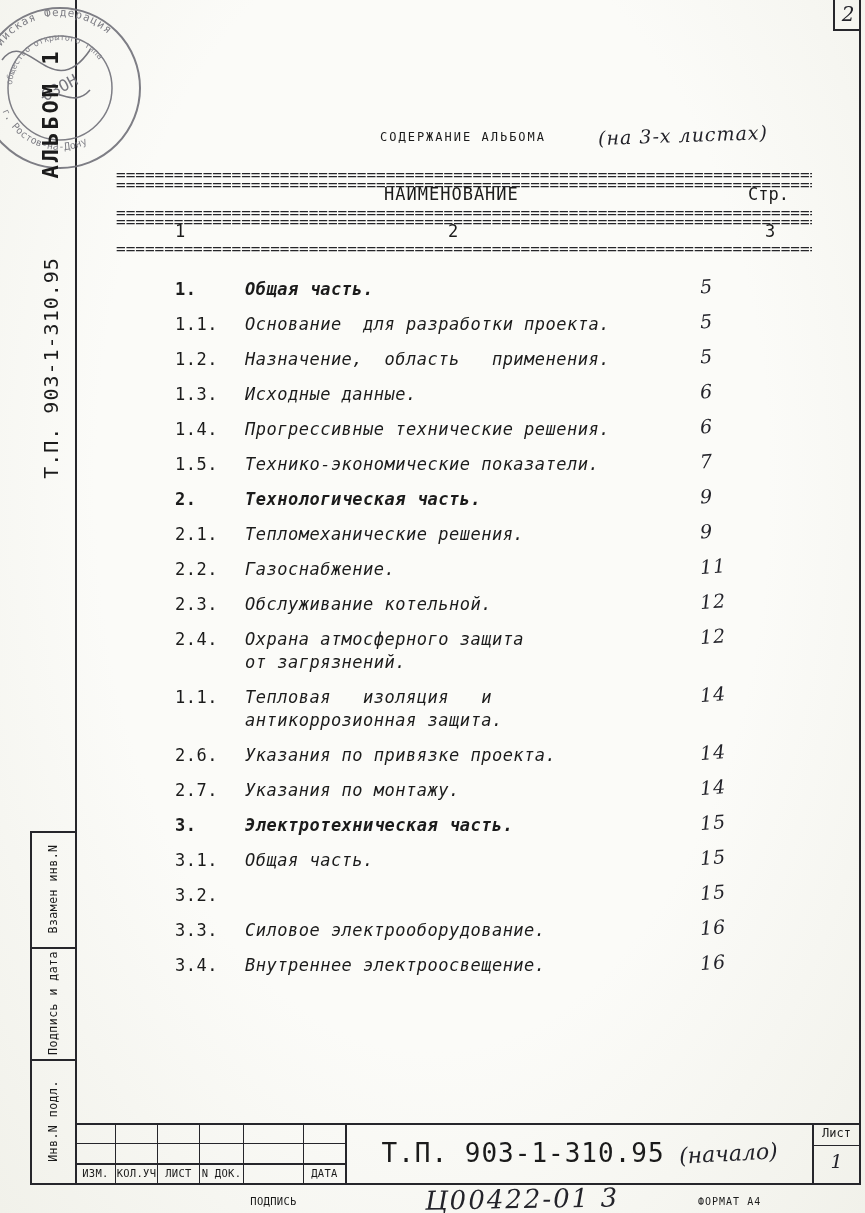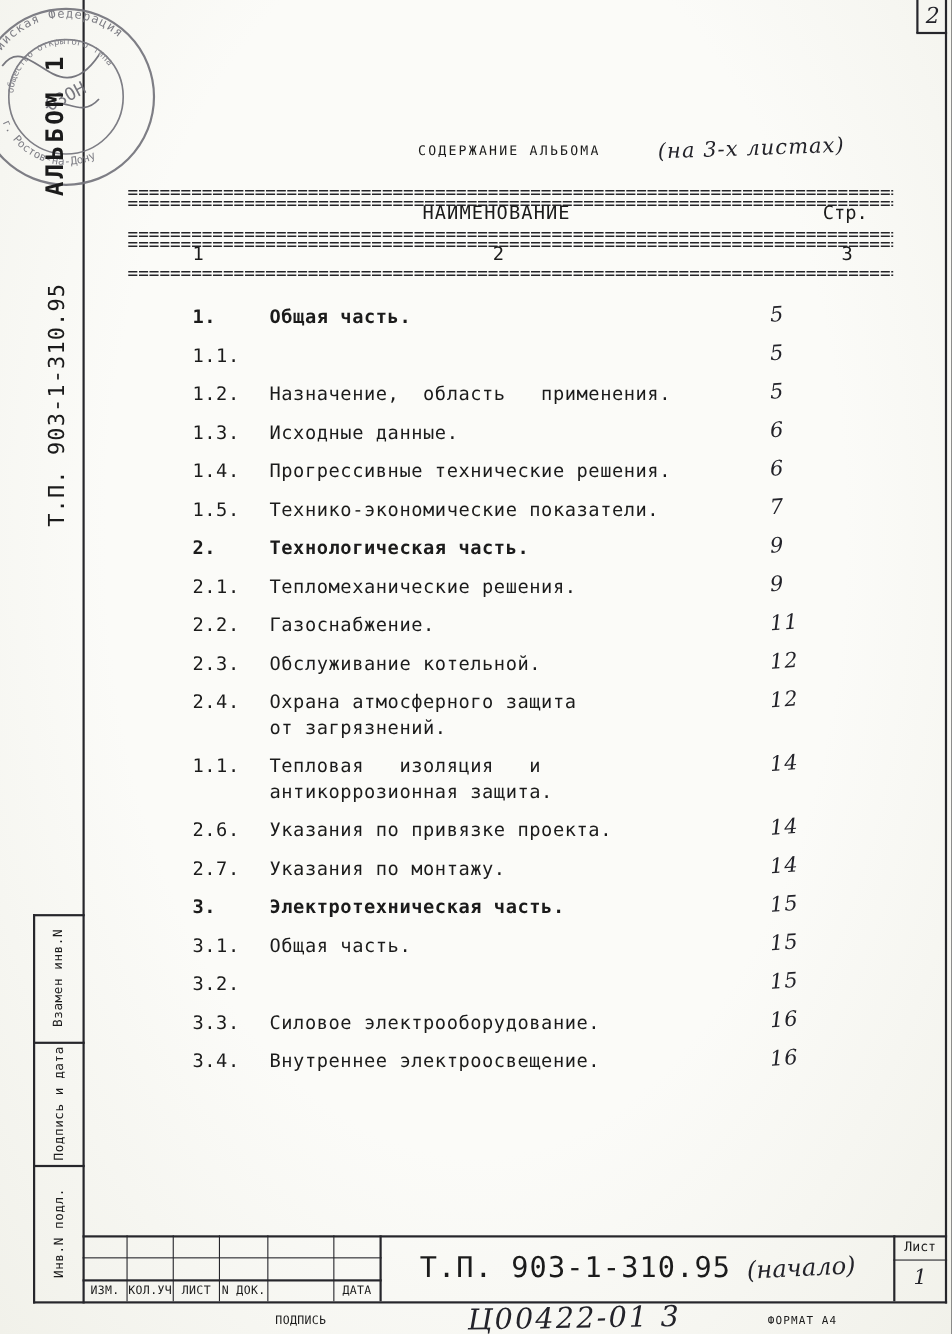--- a/index.html
+++ b/index.html
@@ -22,21 +22,21 @@
        white-space:nowrap;font-size:16px;letter-spacing:0;color:#242428;}
   .sep.a{top:50px}.sep.b{top:60px}.sep.c{top:88px}.sep.d{top:97px}.sep.e{top:124px}
   .hdr-name{position:absolute;left:284px;top:64px;letter-spacing:1px;}
   .hdr-page{position:absolute;left:648px;top:64px;}
   .coln1{position:absolute;left:75px;top:101px;}
   .coln2{position:absolute;left:348px;top:101px;}
   .coln3{position:absolute;left:665px;top:101px;}
   .rows{position:absolute;left:0;top:158px;width:712px;}
   .row{position:relative;display:flex;margin-bottom:12px;line-height:23px;font-size:17px;letter-spacing:.5px;}
   .row .num{flex:0 0 70px;margin-left:75px;}
-  .row .rtitle{flex:0 0 440px;white-space:pre-wrap;}
+  .row .rtitle{flex:0 0 440px;white-space:pre-wrap;font-style:italic;}
   .row .rpage{position:absolute;left:600px;top:-3px;font-size:19px;letter-spacing:1px;transform:rotate(-4deg);}
   .row.bold .num,.row.bold .rtitle{font-weight:bold;}
 
   
   .tb-center{position:absolute;left:347px;top:1123px;width:465px;height:60px;
              display:flex;align-items:center;justify-content:center;}
   .tb-code{font-size:26px;letter-spacing:1px;}
   .tb-note{font-size:22px;margin-left:14px;transform:rotate(-3deg);}
   .sheet-label{position:absolute;left:812px;top:1126px;width:49px;text-align:center;font-size:12px;}
   .sheet-number{position:absolute;left:812px;top:1150px;width:49px;text-align:center;font-size:19px;}
@@ -124,20 +124,21 @@
     <div class="sep e">================================================================================</div>
 
     <div class="rows">
       <div class="row bold">
         <span class="num">1.</span>
         <span class="rtitle">Общая часть.</span>
         <span class="rpage hw">5</span>
       </div>
       <div class="row">
         <span class="num">1.1.</span>
+        <span class="rtitle">Основание  для разработки проекта.</span>
         <span class="rpage hw">5</span>
       </div>
       <div class="row">
         <span class="num">1.2.</span>
         <span class="rtitle">Назначение,  область   применения.</span>
         <span class="rpage hw">5</span>
       </div>
       <div class="row">
         <span class="num">1.3.</span>
         <span class="rtitle">Исходные данные.</span>

